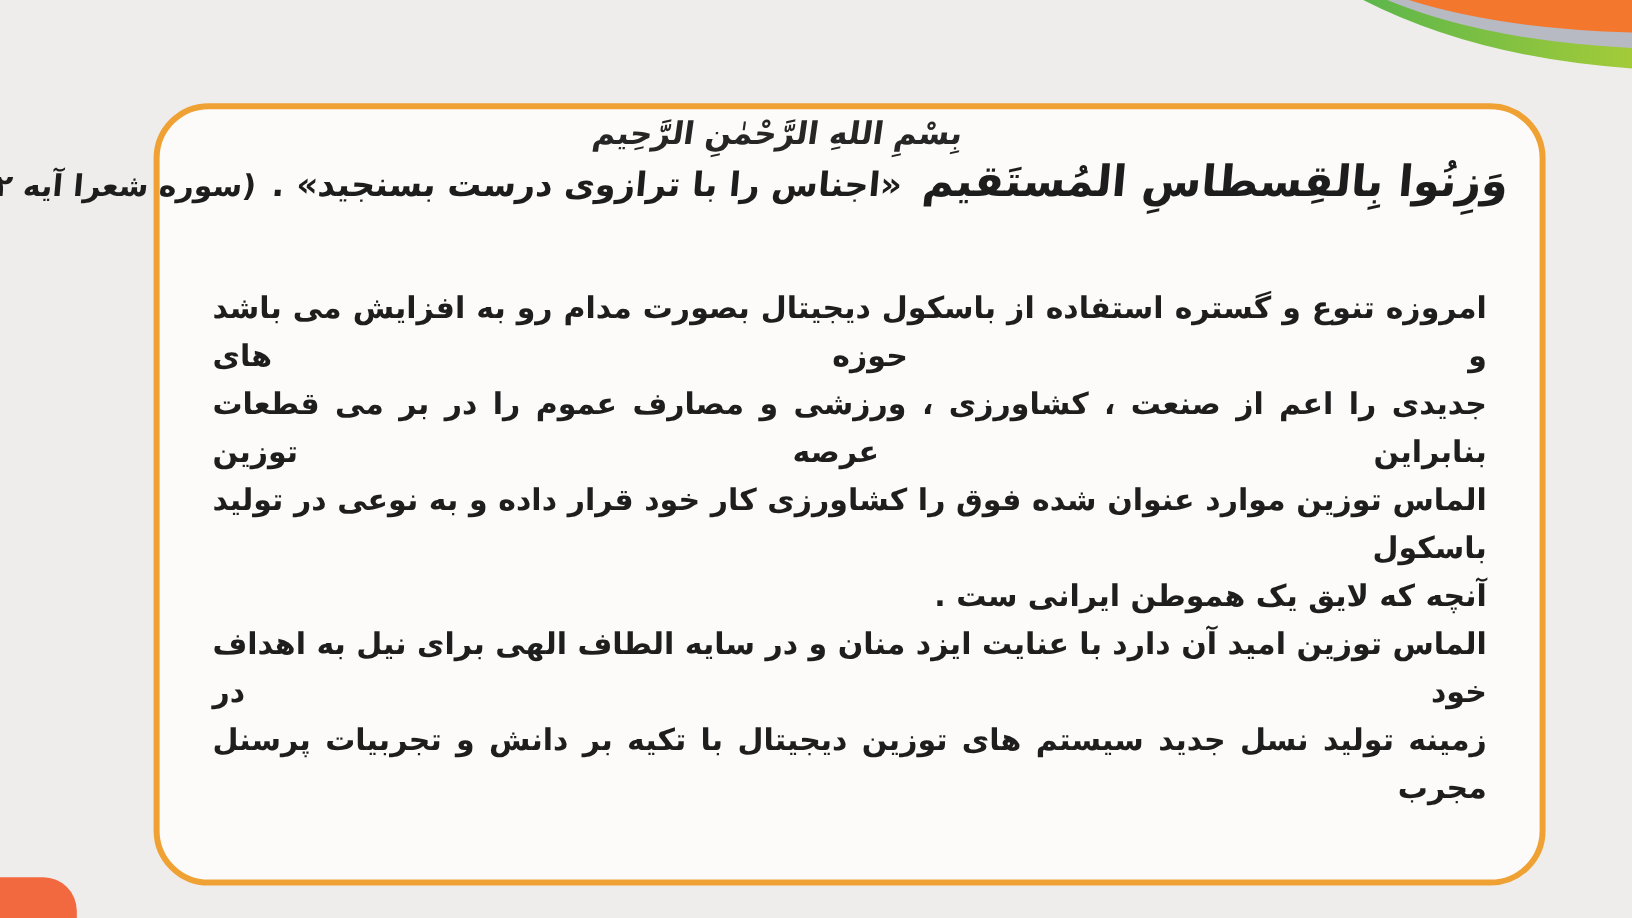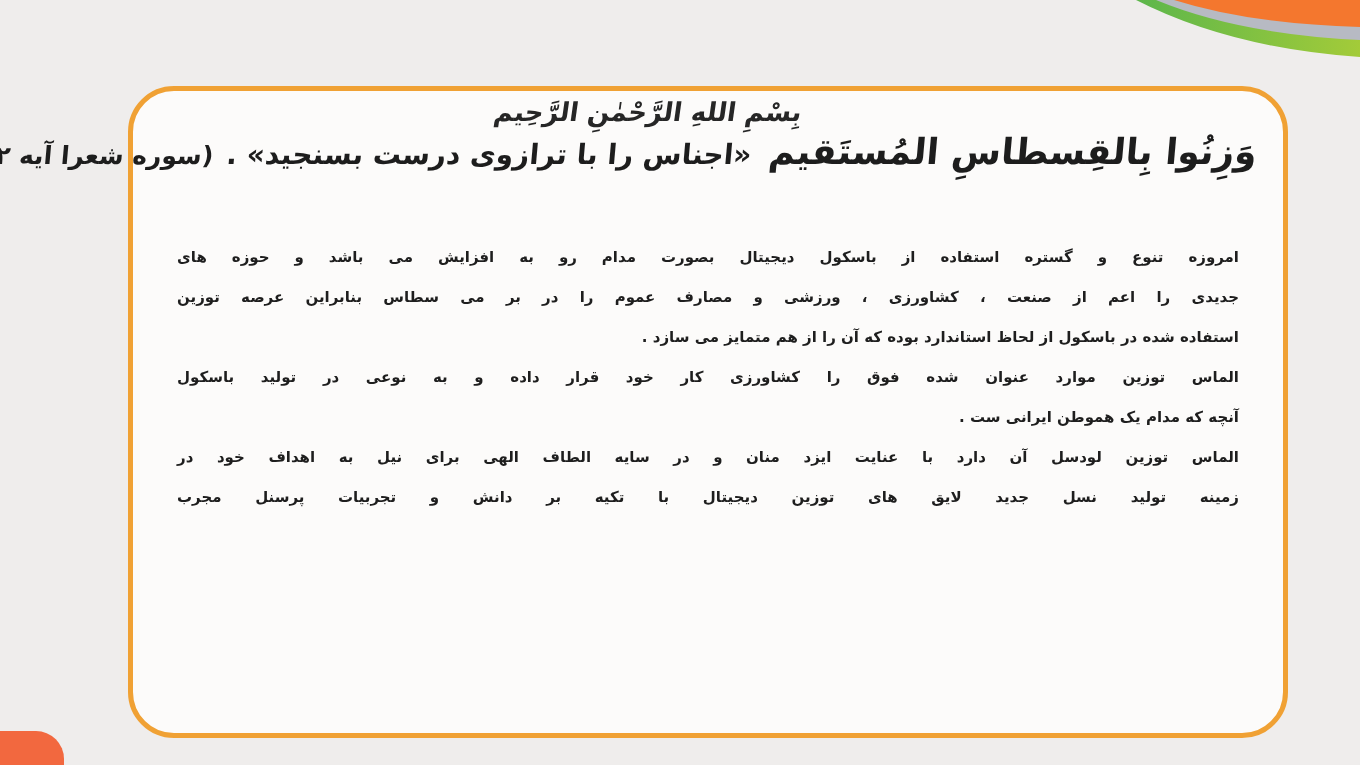--- a/index.html
+++ b/index.html
@@ -37,21 +37,21 @@
     transform:skewX(-5deg);
   }
   .verse-ar  { font-size:36px; font-weight:bold; letter-spacing:-0.5px; }
   .verse-fa  { font-size:28px; font-weight:bold; margin-right:12px; }
   .verse-ref { font-size:25px; font-weight:bold; margin-right:8px; }
   
   .body-text {
     position:absolute; top:146px; right:44px; left:44px;
     direction:rtl;
     color:var(--text,#1e1e1e);
-    font-size:15px; font-weight:bold;
+    font-size:25px; font-weight:bold;
   }
   .body-line {
     line-height:40px;
     text-align:justify;
     text-align-last:justify;
   }
   .body-line.end { text-align-last:right; }
   
   .corner-tr { position:absolute; top:0; right:0; width:230px; height:72px; }
   .corner-bl {
@@ -85,22 +85,21 @@
     <div class="bismillah">بِسْمِ اللهِ الرَّحْمٰنِ الرَّحِیم</div>
 
     <div class="title-row">
       <span class="verse-ar">وَزِنُوا بِالقِسطاسِ المُستَقیم</span>
       <span class="verse-fa">«اجناس را با ترازوی درست بسنجید» .</span>
       <span class="verse-ref">(سوره شعرا آیه ۱۸۲)</span>
     </div>
 
     <div class="body-text" id="body-text">
         <div class="body-line">امروزه تنوع و گستره استفاده از باسکول دیجیتال بصورت مدام رو به افزایش می باشد و حوزه های</div>
-        <div class="body-line">جدیدی را اعم از صنعت ، کشاورزی ، ورزشی و مصارف عموم را در بر می سطاس بنابراین عرصه توزین</div>
-        <div class="body-line end">استفاده شده در باسکول از لحاظ استاندارد بوده که آن را از هم متمایز می سازد .</div>
+        <div class="body-line">جدیدی را اعم از صنعت ، کشاورزی ، ورزشی و مصارف عموم را در بر می قطعات بنابراین عرصه توزین</div>
         <div class="body-line">الماس توزین موارد عنوان شده فوق را کشاورزی کار خود قرار داده و به نوعی در تولید باسکول</div>
-        <div class="body-line end">آنچه که مدام یک هموطن ایرانی ست .</div>
-        <div class="body-line">الماس توزین لودسل آن دارد با عنایت ایزد منان و در سایه الطاف الهی برای نیل به اهداف خود در</div>
-        <div class="body-line">زمینه تولید نسل جدید لایق های توزین دیجیتال با تکیه بر دانش و تجربیات پرسنل مجرب</div>
+        <div class="body-line end">آنچه که لایق یک هموطن ایرانی ست .</div>
+        <div class="body-line">الماس توزین امید آن دارد با عنایت ایزد منان و در سایه الطاف الهی برای نیل به اهداف خود در</div>
+        <div class="body-line">زمینه تولید نسل جدید سیستم های توزین دیجیتال با تکیه بر دانش و تجربیات پرسنل مجرب</div>
       </div>
 
   </div>
 </div>
 
 </body></html>

